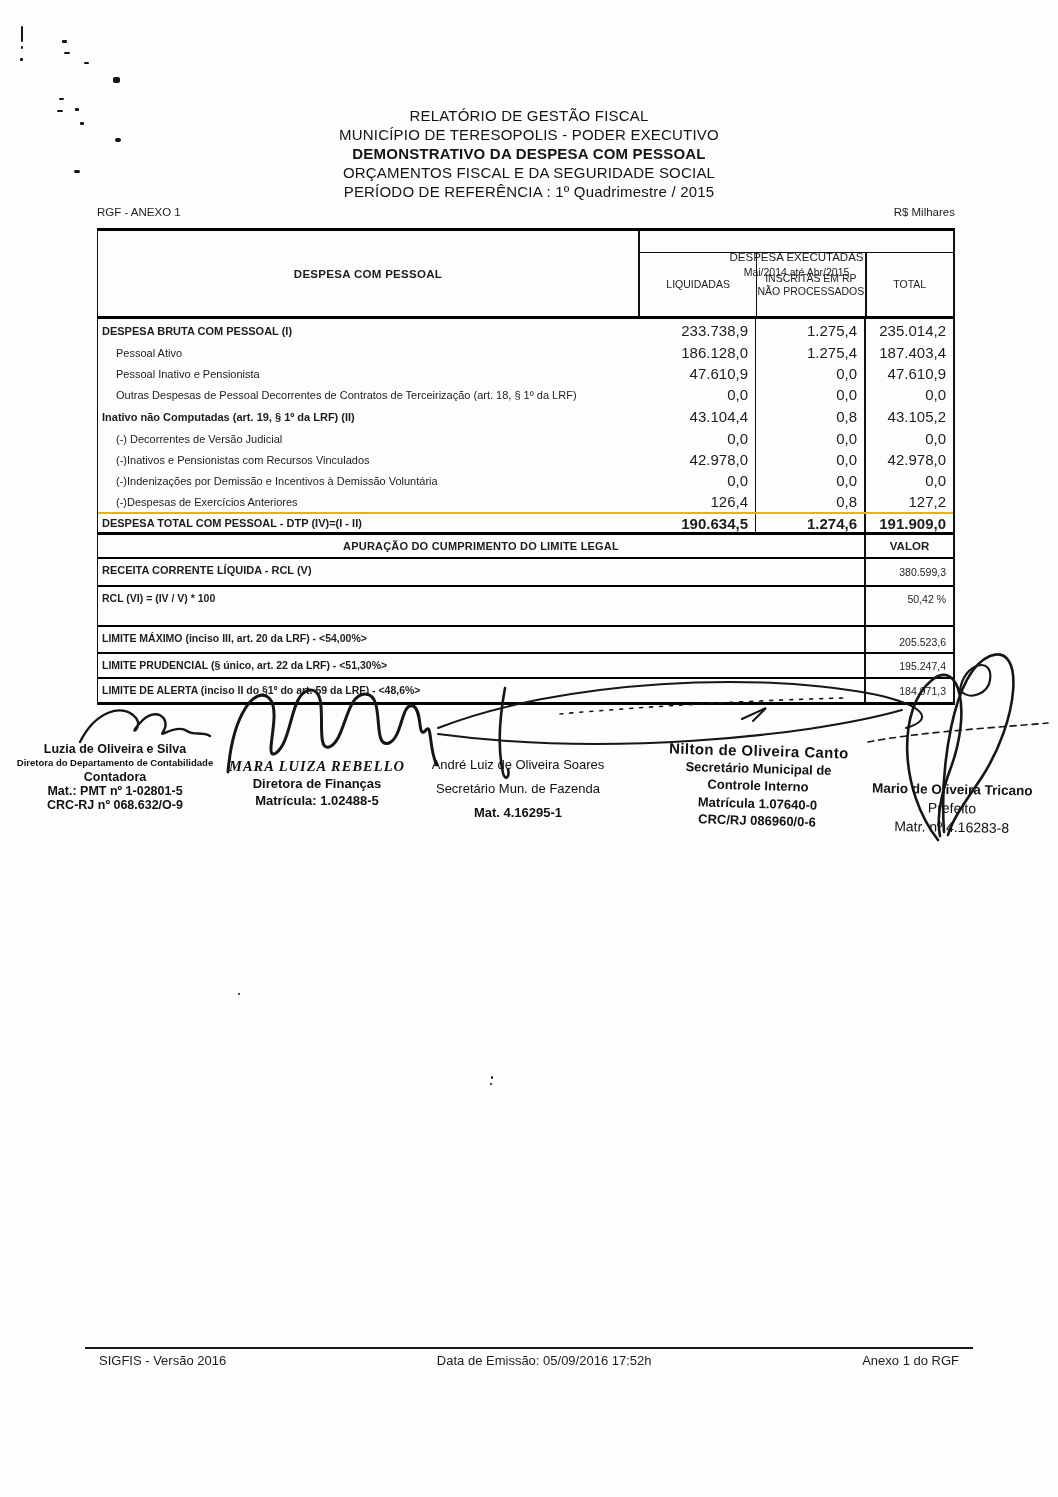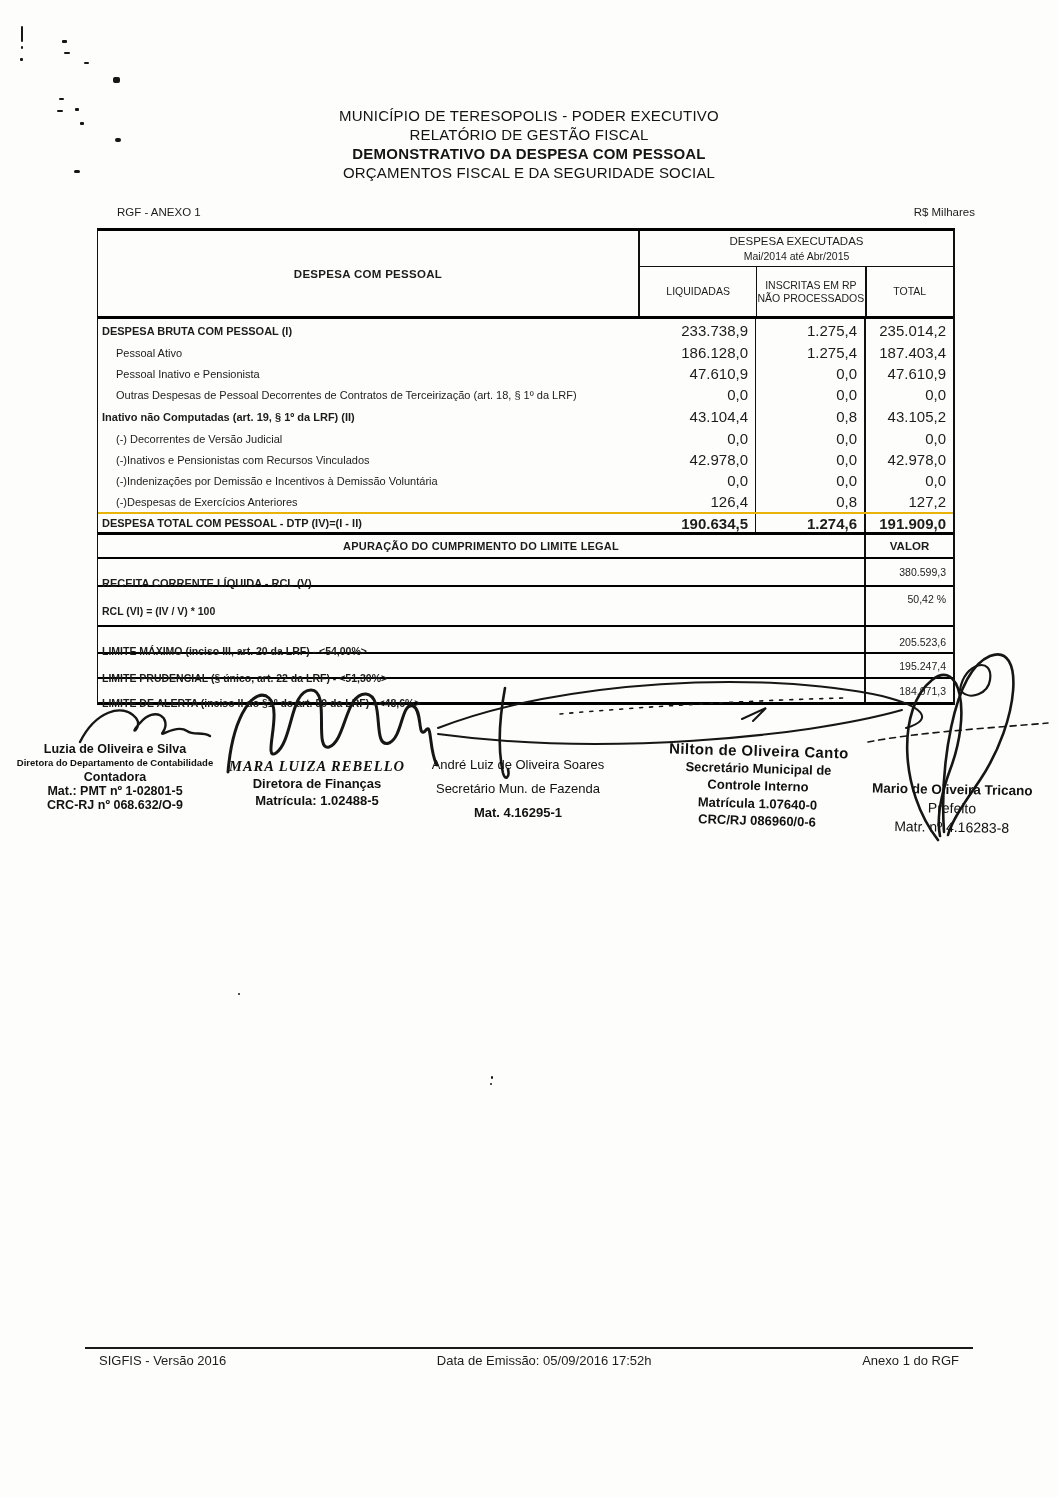--- a/index.html
+++ b/index.html
@@ -10,30 +10,30 @@
     font-family:"Liberation Sans","DejaVu Sans",sans-serif;
   }
   
   .artifact { position:absolute; background:#161616; border-radius:1px; }
   
   .doc-header { position:absolute; top:106px; left:0; width:100%; text-align:center;
     font-size:15px; line-height:19px; letter-spacing:.2px; color:#141414; }
   .doc-header .b { font-weight:bold; }
   
   .meta-row { position:absolute; top:206px; left:97px; width:858px;
-    display:flex; justify-content:space-between; align-items:flex-end; font-size:11.5px;margin-left:20px; }
+    display:flex; justify-content:space-between; align-items:flex-end; font-size:11.5px; }
   
   .fiscal-table { position:absolute; top:228px; left:97px; width:858px;
     border-left:1px solid #101010; border-right:2px solid #101010;
     border-top:3px solid #000; font-size:11px; }
   .thead { display:flex; height:88px; border-bottom:3px solid #000; }
   .th-desc { width:540px; display:flex; align-items:center; justify-content:center;
     font-weight:bold; font-size:11.5px; letter-spacing:.3px; }
   .th-group { width:315px; border-left:2px solid #101010; display:flex; flex-direction:column; }
-  .th-group-top { height:36px; border-bottom:1px solid #101010; text-align:center; padding-top:3px;
+  .th-group-top { height:22px; border-bottom:1px solid #101010; text-align:center; padding-top:19px;
     font-size:11.5px; line-height:15px; }
   .th-group-top .sub { font-size:10.5px; }
   .th-cols { flex:1; display:flex; }
   .th-col { display:flex; flex-direction:column; align-items:center; justify-content:center;
     text-align:center; font-size:10.5px; line-height:13px; }
   .w2 { width:117px; }
   .w3 { width:109px; border-left:1px solid #101010; }
   .w4 { width:89px;  border-left:2px solid #101010; }
   .tr { display:flex; align-items:center; height:21px; }
   .tr.h23 { height:23px; }
@@ -44,21 +44,21 @@
     display:flex; align-items:center; justify-content:flex-end; }
   .total-row { border-top:2px solid #eab308; border-bottom:3px solid #000; }
   
   .limit-header { display:flex; border-bottom:2px solid #000; height:24px; }
   .lh-title { width:766px; display:flex; align-items:center; justify-content:center;
     font-weight:bold; font-size:11px; letter-spacing:.2px; }
   .lh-val { width:89px; border-left:2px solid #101010; display:flex; align-items:center;
     justify-content:center; font-weight:bold; font-size:11.5px; }
   .lrow { display:flex; border-bottom:2px solid #000; }
   .lrow:last-child { border-bottom:3px solid #000; }
-  .l-desc { width:766px; padding:18px 4px 4px 4px; font-weight:bold; font-size:10.5px; line-height:13px; }
+  .l-desc { width:766px; padding:5px 4px 4px 4px; font-weight:bold; font-size:10.5px; line-height:13px; }
   .l-val { width:89px; border-left:2px solid #101010; display:flex; align-items:center;
     justify-content:flex-end; padding-right:7px; font-size:10.5px; }
   
   .signatures { position:absolute; top:620px; left:0; width:1058px; height:280px; }
   .sig-svg { position:absolute; left:0; top:0; }
   .sig-block { position:absolute; text-align:center; color:#111; }
   .sig-luzia  { left:6px;  top:122px; width:218px; font-weight:bold; font-size:12.5px; line-height:14px; }
   .sig-luzia .tiny { font-size:9.5px; }
   .sig-mara   { left:212px; top:138px; width:210px; font-weight:bold; font-size:13px; line-height:17px; }
   .sig-mara .stamp { font-family:"Liberation Serif","DejaVu Serif",serif; font-style:italic;
@@ -94,24 +94,25 @@
     <div class="artifact" style="left:75px;top:108px;width:4px;height:3px;"></div>
     <div class="artifact" style="left:80px;top:122px;width:4px;height:3px;"></div>
     <div class="artifact" style="left:115px;top:138px;width:6px;height:4px;border-radius:2px;"></div>
     <div class="artifact" style="left:74px;top:170px;width:6px;height:3px;border-radius:2px;"></div>
     <div class="artifact" style="left:238px;top:993px;width:2px;height:2px;"></div>
     <div class="artifact" style="left:491px;top:1076px;width:2px;height:3px;"></div>
     <div class="artifact" style="left:490px;top:1083px;width:2px;height:2px;"></div>
   </div>
 
   <div class="doc-header">
+    <div>RELATÓRIO DE GESTÃO FISCAL</div>
     <div>MUNICÍPIO DE TERESOPOLIS - PODER EXECUTIVO</div>
-    <div>RELATÓRIO DE GESTÃO FISCAL</div>
     <div class="b">DEMONSTRATIVO DA DESPESA COM PESSOAL</div>
     <div>ORÇAMENTOS FISCAL E DA SEGURIDADE SOCIAL</div>
+    <div>PERÍODO DE REFERÊNCIA : 1º Quadrimestre / 2015</div>
   </div>
 
   <div class="meta-row">
     <span>RGF - ANEXO 1</span>
     <span>R$ Milhares</span>
   </div>
 
   <div class="fiscal-table">
 
     <div class="thead">

